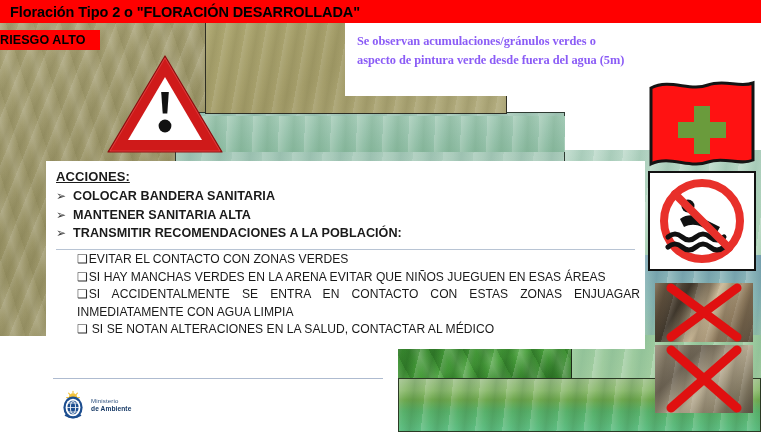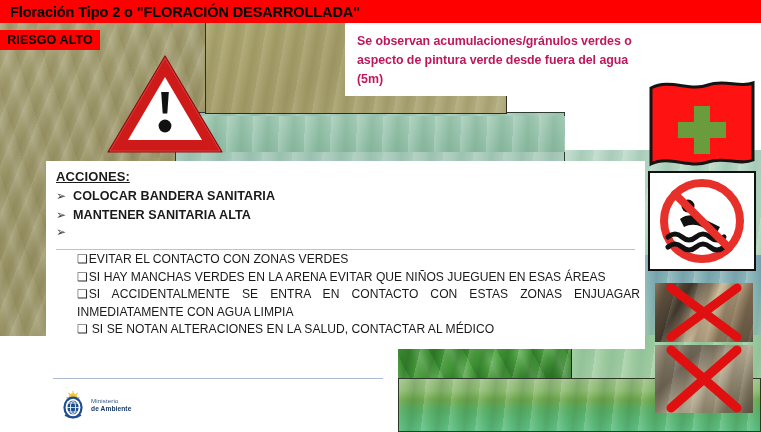--- a/index.html
+++ b/index.html
@@ -137,44 +137,45 @@
     white-space: nowrap;
   }
 
   .risk-badge {
     position: absolute;
     left: 0; top: 30px;
     width: 100px; height: 20px;
     background: #ff0000;
     display: flex;
     align-items: center;
-    justify-content: center;
+    justify-content: flex-start;
   }
   .risk-badge span {
     color: #000000;
     font-size: 12.5px;
     font-weight: bold;
     letter-spacing: 0.1px;
   }
 
   
   .desc-box {
     position: absolute;
     left: 345px; top: 23px;
     width: 301px; height: 73px;
     background: #ffffff;
     box-sizing: border-box;
     padding: 9px 12px 0 12px;
   }
   .desc-text {
-    color: #be185d;
+    color: #8b5cf6;
     font-size: 12.4px;
     font-weight: bold;
     line-height: 1.52;
     letter-spacing: -0.05px;
+    font-family: Liberation Serif, serif;
   }
 
   
   .warn-triangle {
     position: absolute;
     left: 106px; top: 52px;
     width: 118px; height: 104px;
   }
 
   
@@ -384,20 +385,21 @@
       <li>
         <span class="arrow-glyph">➢</span>
         <span>COLOCAR BANDERA SANITARIA</span>
       </li>
       <li>
         <span class="arrow-glyph">➢</span>
         <span>MANTENER SANITARIA ALTA</span>
       </li>
       <li>
         <span class="arrow-glyph">➢</span>
+        <span>TRANSMITIR RECOMENDACIONES A LA POBLACIÓN:</span>
       </li>
     </ul>
 
     <div class="divider-line"></div>
 
     <div class="sub-list">
       <div class="sub-item">
         <span class="box-glyph">❑</span><span>EVITAR EL CONTACTO CON ZONAS VERDES</span>
       </div>
       <div class="sub-item">

